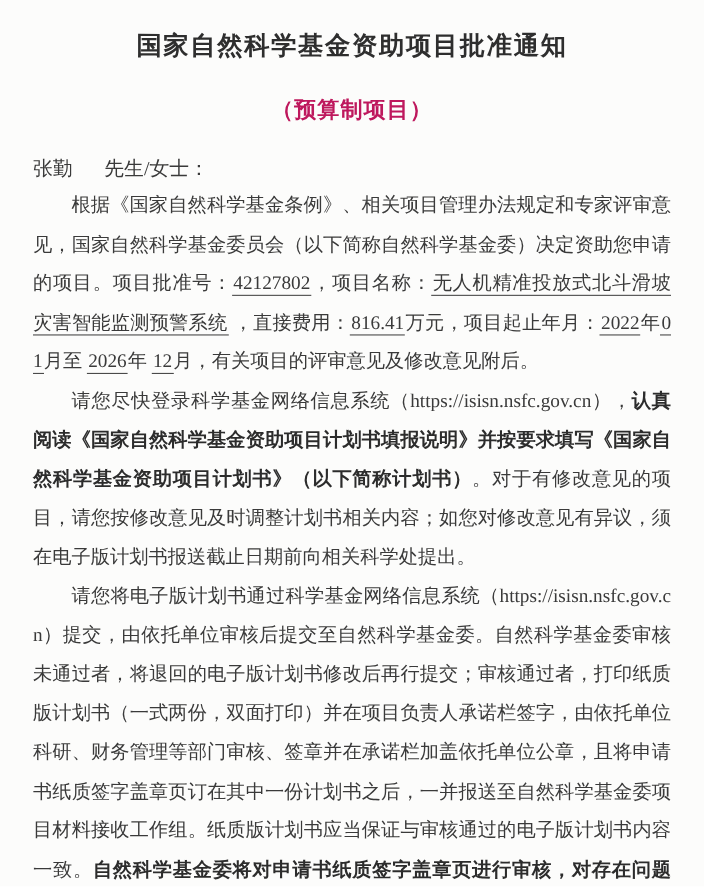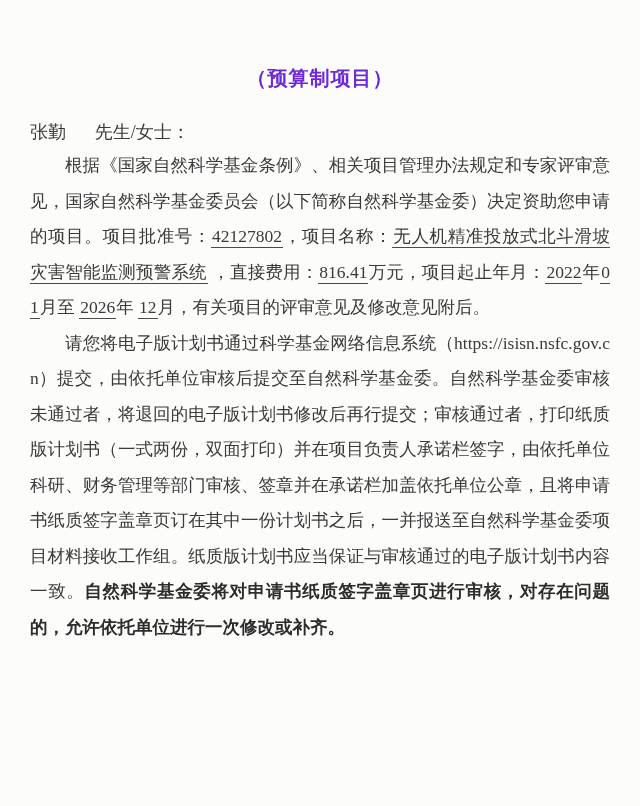--- a/index.html
+++ b/index.html
@@ -19,26 +19,26 @@
   }
   .doc-title {
     margin: 12px 0 0 0;
     text-align: center;
     font-size: 23px;
     font-weight: bold;
     letter-spacing: 1.5px;
     color: #2e2e2e;
   }
   .doc-subtitle {
-    margin: 51px 0 0 0;
+    margin: 29px 0 0 0;
     text-align: center;
     font-size: 20px;
     font-weight: bold;
     letter-spacing: 1px;
-    color: #6d28d9;
+    color: #be185d;
   }
   .salutation {
     margin-top: 28px;
     font-size: 18px;
     line-height: 24px;
   }
   .recipient-name {
     margin-right: 1.6em;
   }
   .body-text {
@@ -61,27 +61,29 @@
     border-bottom: 1px solid #4a4a4a;
     padding: 0 1px 1px 1px;
     margin-top: 19px;
   }
 </style>
 </head>
 <body>
 
 <div class="page">
 
+  <h1 class="doc-title">国家自然科学基金资助项目批准通知</h1>
 
   <h2 class="doc-subtitle">（预算制项目）</h2>
 
   <div class="salutation">
     <span class="recipient-name">张勤</span><span>先生/女士：</span>
   </div>
 
   <div class="body-text">
     <p class="para"><span>根据《国家自然科学基金条例》、相关项目管理办法规定和专家评审意见，国家自然科学基金委员会（以下简称自然科学基金委）决定资助您申请的项目。项目批准号：</span><span class="seg-u">42127802</span><span>，项目名称：</span><span class="seg-u">无人机精准投放式北斗滑坡灾害智能监测预警系统</span><span> ，直接费用：</span><span class="seg-u">816.41</span><span>万元，项目起止年月：</span><span class="seg-u">2022</span><span>年</span><span class="seg-u">01</span><span>月至 </span><span class="seg-u">2026</span><span>年 </span><span class="seg-u">12</span><span>月，有关项目的评审意见及修改意见附后。</span></p>
 
+    <p class="para"><span>请您尽快登录科学基金网络信息系统（https://isisn.nsfc.gov.cn），</span><span class="seg-b">认真阅读《国家自然科学基金资助项目计划书填报说明》并按要求填写《国家自然科学基金资助项目计划书》（以下简称计划书）</span><span>。对于有修改意见的项目，请您按修改意见及时调整计划书相关内容；如您对修改意见有异议，须在电子版计划书报送截止日期前向相关科学处提出。</span></p>
 
     <p class="para"><span>请您将电子版计划书通过科学基金网络信息系统（https://isisn.nsfc.gov.cn）提交，由依托单位审核后提交至自然科学基金委。自然科学基金委审核未通过者，将退回的电子版计划书修改后再行提交；审核通过者，打印纸质版计划书（一式两份，双面打印）并在项目负责人承诺栏签字，由依托单位科研、财务管理等部门审核、签章并在承诺栏加盖依托单位公章，且将申请书纸质签字盖章页订在其中一份计划书之后，一并报送至自然科学基金委项目材料接收工作组。纸质版计划书应当保证与审核通过的电子版计划书内容一致。</span><span class="seg-b">自然科学基金委将对申请书纸质签字盖章页进行审核，对存在问题的，允许依托单位进行一次修改或补齐。</span></p>
   </div>
 
 </div>
 
 </body></html>

